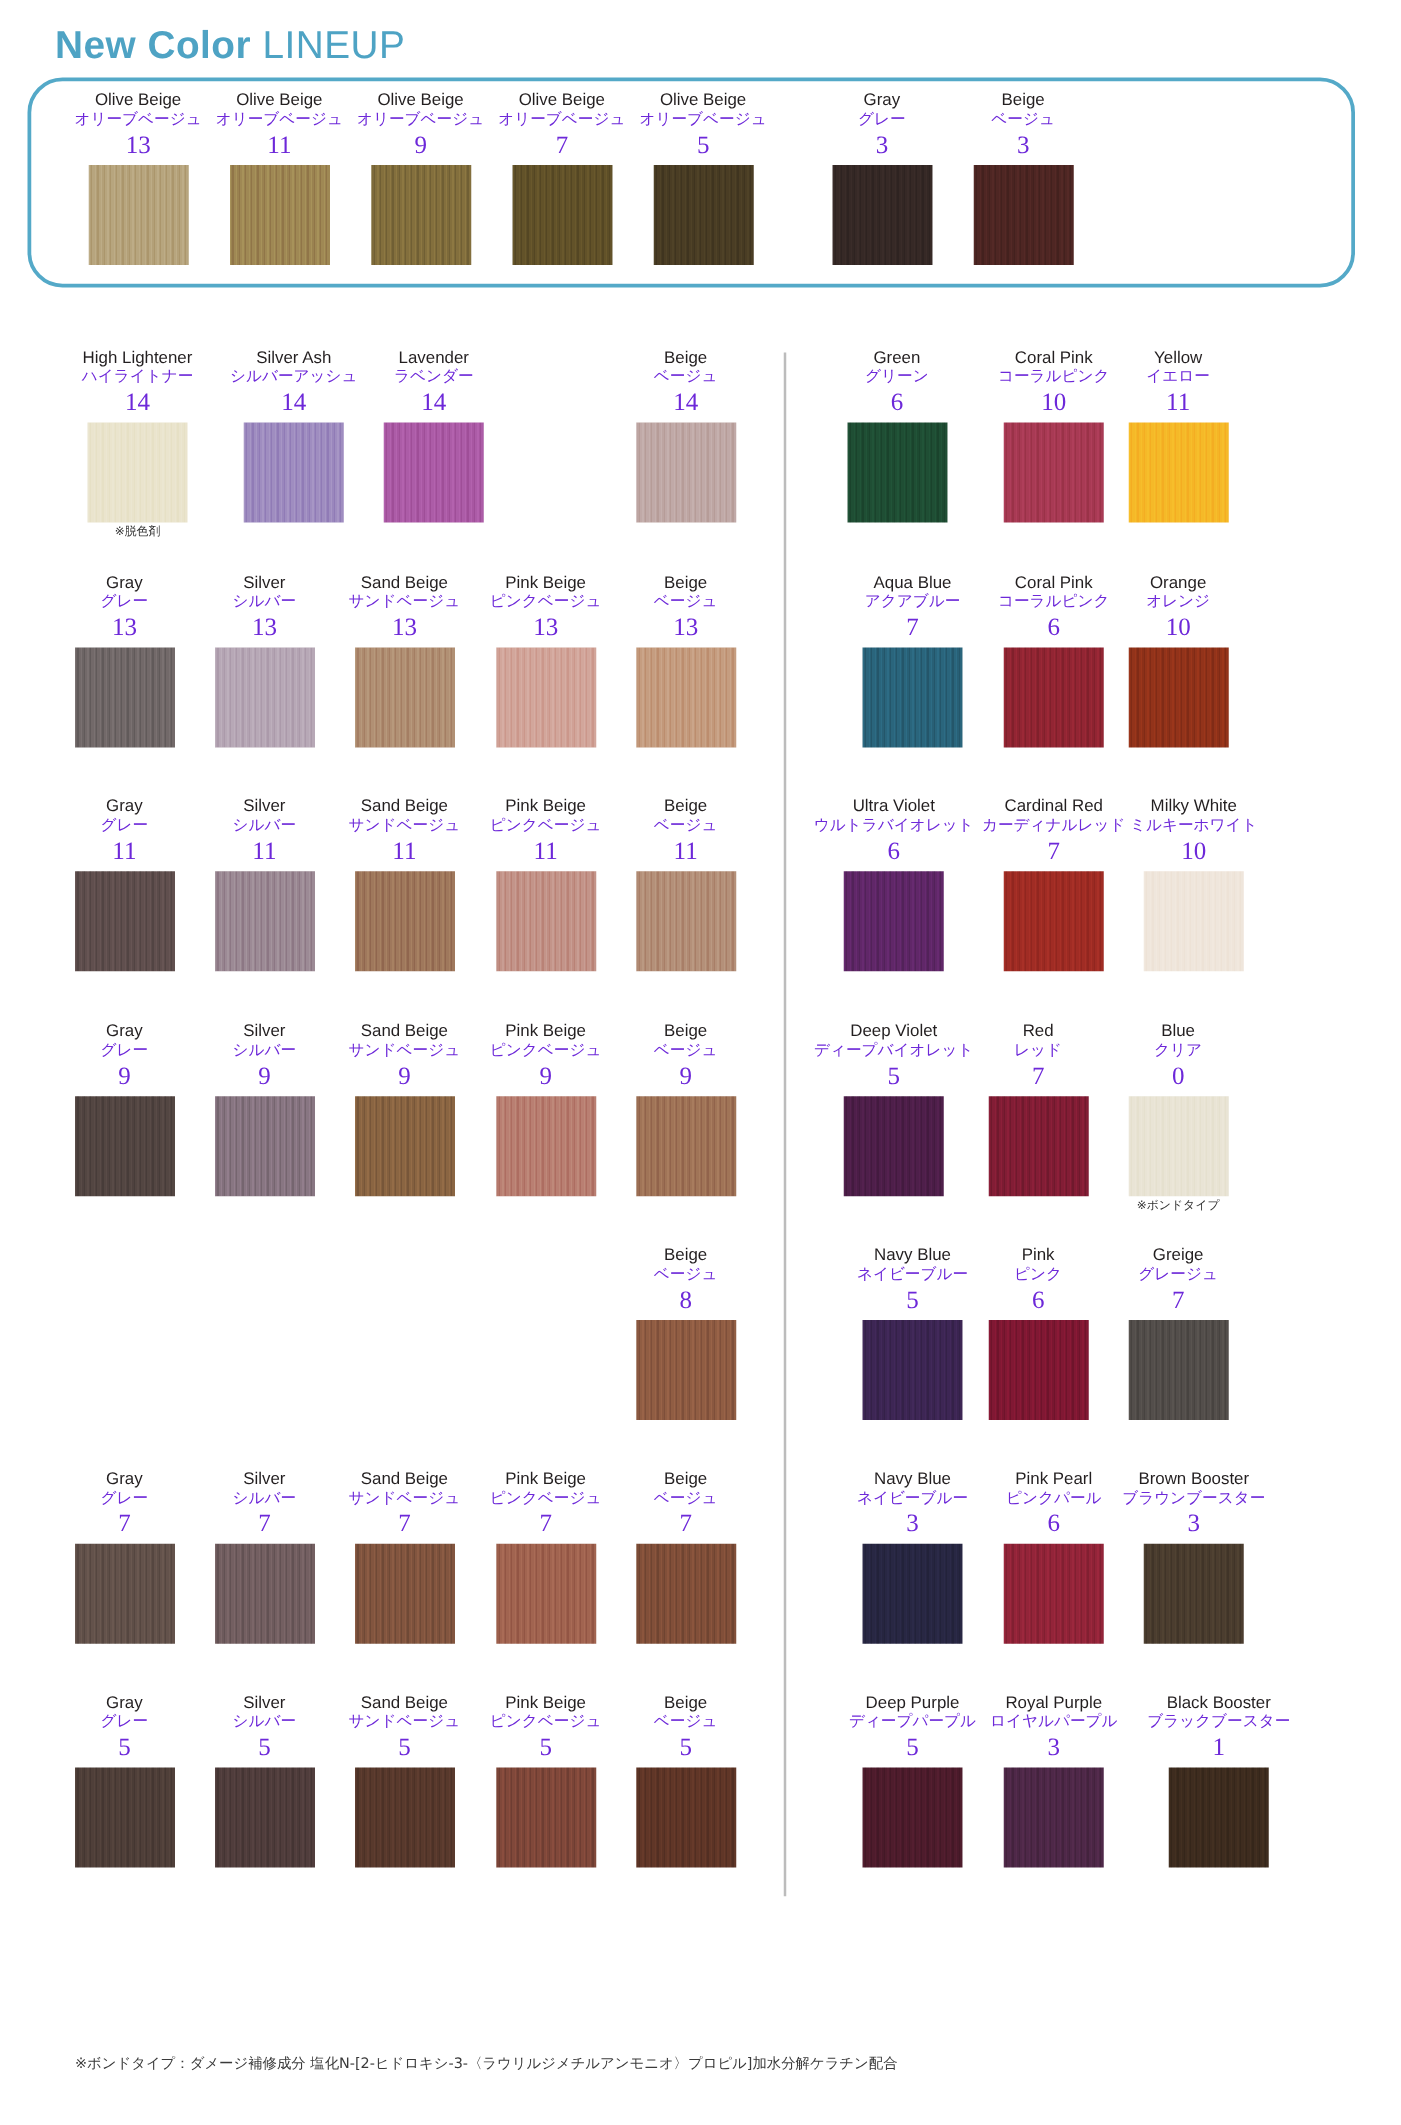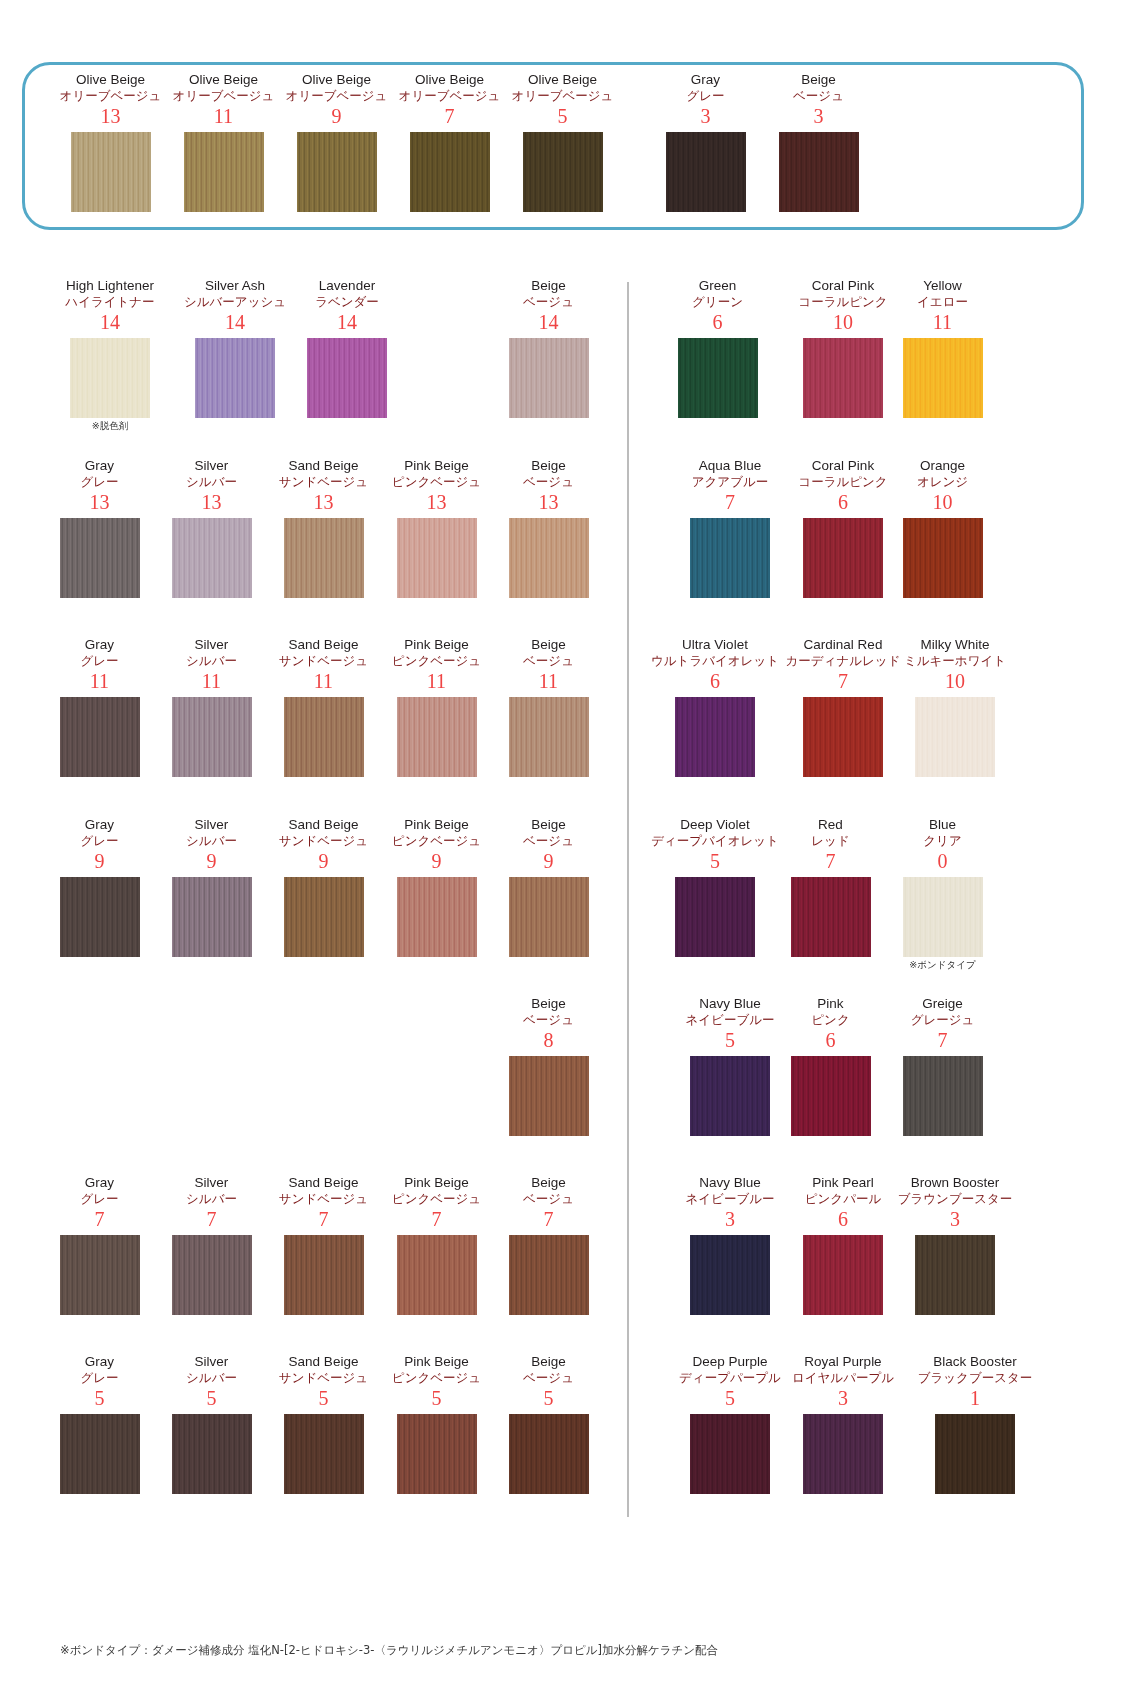--- a/index.html
+++ b/index.html
@@ -31,25 +31,25 @@
     box-sizing:border-box;
     background:#fff;
   }
 
   
   .cell{position:absolute;width:125px;text-align:center;}
   .cell .en{
     font-size:13.5px;line-height:16px;white-space:nowrap;color:#231f20;
   }
   .cell .jp{
-    font-size:12.5px;line-height:16px;white-space:nowrap;color:#7f1d1d;
-    font-family:Liberation Sans, sans-serif;
+    font-size:12.5px;line-height:16px;white-space:nowrap;color:#6d28d9;
+    font-family:Liberation Mono, monospace;
   }
   .cell .lvl{
-    font-size:20px;line-height:24px;color:#ef4444;
+    font-size:20px;line-height:24px;color:#6d28d9;
     font-family:"Liberation Serif","DejaVu Serif",serif;
     font-weight:300;
   }
   .cell .sw{
     width:80px;height:80px;margin:4px auto 0;
     border:0;
     position:relative;
     background-size:100% 100%;
   }
   .cell .sw::after{
@@ -86,20 +86,23 @@
     position:absolute;left:60px;top:1643px;
     font-size:11.5px;color:#3a3a3a;white-space:nowrap;
     font-family:"DejaVu Sans","Liberation Sans",sans-serif;
   }
 </style>
 </head>
 <body>
 
 <div class="page">
 
+  <div class="heading">
+    <span>New Color </span><span class="lite">LINEUP</span>
+  </div>
 
   <div class="topbox"></div>
 
   <div id="top-box-cells">
       <div class="cell" style="left: 48px; top: 72px;">
         <div class="en">Olive Beige</div>
         <div class="jp">オリーブベージュ</div>
         <div class="lvl">13</div>
         <div class="sw" style="background: rgb(179, 160, 120);"></div>
       </div>

